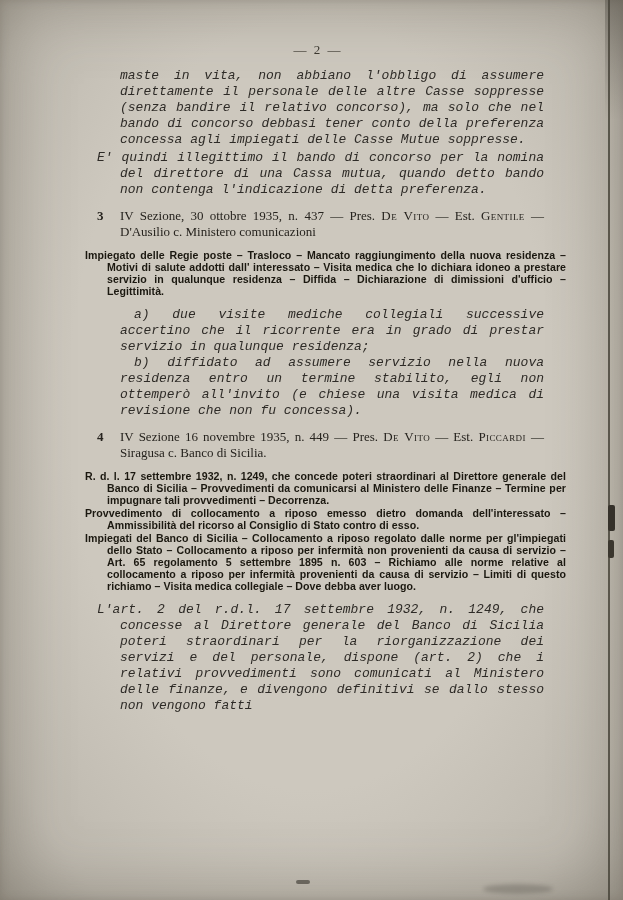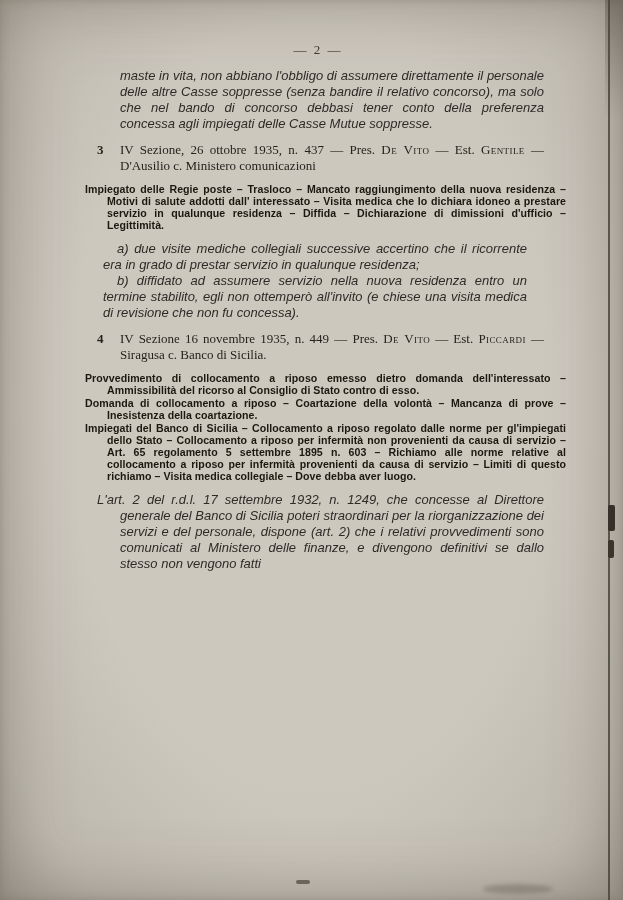--- a/index.html
+++ b/index.html
@@ -7,25 +7,25 @@
     width:623px;height:900px;position:relative;overflow:hidden;
     background:
       radial-gradient(ellipse at 50% 45%, #cdc8be 55%, #beb9af 85%, #aca79d 100%);
     font-family:"Liberation Serif","DejaVu Serif",serif;
   }
   .vignette{position:absolute;inset:0;pointer-events:none;
     box-shadow:inset 0 0 70px rgba(90,85,72,.45), inset 0 0 10px rgba(90,85,72,.25);}
   .content{position:absolute;left:92px;top:36px;width:452px}
   .page-number{font:13px/16px "Liberation Serif",serif;text-align:center;
     margin:6px 0 10px 0;letter-spacing:2px;color:#3a372f}
-  .body{font-style:italic;font-family:Liberation Sans, sans-serif;
+  .body{font-style:italic;font-family:Liberation Mono, monospace;
     font-size:13px;line-height:16px;color:#2e2b27;text-align:justify;margin:0}
   .cont{margin-left:28px;width:424px;margin-bottom:2px}
   .hang{margin-left:28px;width:424px;text-indent:-23px}
-  .sub{margin-left:11px;width:424px;text-indent:14px}
+  .sub{margin-left:28px;width:424px;text-indent:14px}
   .mb8{margin-bottom:8px}.mb10{margin-bottom:10px}
   .entry{display:flex;margin:10px 0 9px 5px}
   .entry .num{font:700 13px/16px "Liberation Serif",serif;width:23px;flex:none;color:#26231e}
   .entry .etext{font:13px/16px "Liberation Serif",serif;text-align:justify;flex:1;color:#26231e}
   .sc{font-variant:small-caps;letter-spacing:.4px}
   .headnote{font:700 10.6px/12px "Liberation Sans","DejaVu Sans",sans-serif;
     color:#1b1810;text-align:justify;margin:0 16px 1px -7px;padding-left:22px;
     text-indent:-22px;width:459px;letter-spacing:.05px}
   .hn-block{margin-bottom:10px}
   
@@ -45,43 +45,44 @@
 </head>
 <body>
 
 <div class="vignette"></div>
 
 <div class="content">
 
   <div class="page-number">— 2 —</div>
 
   <p class="body cont">maste in vita, non abbiano l'obbligo di assumere direttamente il personale delle altre Casse soppresse (senza bandire il relativo concorso), ma solo che nel bando di concorso debbasi tener conto della preferenza concessa agli impiegati delle Casse Mutue soppresse.</p>
+  <p class="body hang mb8">E' quindi illegittimo il bando di concorso per la nomina del direttore di una Cassa mutua, quando detto bando non contenga l'indicazione di detta preferenza.</p>
 
   <div class="entry">
     <span class="num">3</span>
-    <div class="etext"><span>IV Sezione, 26 ottobre 1935, n. 437 — Pres. </span><span class="sc">De Vito</span><span> — Est. </span><span class="sc">Gentile</span><span> — D'Ausilio c. Ministero comunicazioni</span></div>
+    <div class="etext"><span>IV Sezione, 30 ottobre 1935, n. 437 — Pres. </span><span class="sc">De Vito</span><span> — Est. </span><span class="sc">Gentile</span><span> — D'Ausilio c. Ministero comunicazioni</span></div>
   </div>
 
   <div class="hn-block">
     <p class="headnote">Impiegato delle Regie poste – Trasloco – Mancato raggiungimento della nuova residenza – Motivi di salute addotti dall' interessato – Visita medica che lo dichiara idoneo a prestare servizio in qualunque residenza – Diffida – Dichiarazione di dimissioni d'ufficio – Legittimità.</p>
   </div>
 
   <div class="mb10">
     <p class="body sub">a) due visite mediche collegiali successive accertino che il ricorrente era in grado di prestar servizio in qualunque residenza;</p>
     <p class="body sub">b) diffidato ad assumere servizio nella nuova residenza entro un termine stabilito, egli non ottemperò all'invito (e chiese una visita medica di revisione che non fu concessa).</p>
   </div>
 
   <div class="entry">
     <span class="num">4</span>
     <div class="etext"><span>IV Sezione 16 novembre 1935, n. 449 — Pres. </span><span class="sc">De Vito</span><span> — Est. </span><span class="sc">Piccardi</span><span> — Siragusa c. Banco di Sicilia.</span></div>
   </div>
 
   <div class="hn-block">
+    <p class="headnote">R. d. l. 17 settembre 1932, n. 1249, che concede poteri straordinari al Direttore generale del Banco di Sicilia – Provvedimenti da comunicarsi al Ministero delle Finanze – Termine per impugnare tali provvedimenti – Decorrenza.</p>
     <p class="headnote">Provvedimento di collocamento a riposo emesso dietro domanda dell'interessato – Ammissibilità del ricorso al Consiglio di Stato contro di esso.</p>
-    <p class="headnote">Domanda di collocamento a riposo – Coartazione della volontà – Mancanza di prove – Inesistenza della coartazione.</p>
     <p class="headnote">Impiegati del Banco di Sicilia – Collocamento a riposo regolato dalle norme per gl'impiegati dello Stato – Collocamento a riposo per infermità non provenienti da causa di servizio – Art. 65 regolamento 5 settembre 1895 n. 603 – Richiamo alle norme relative al collocamento a riposo per infermità provenienti da causa di servizio – Limiti di questo richiamo – Visita medica collegiale – Dove debba aver luogo.</p>
   </div>
 
   <p class="body hang">L'art. 2 del r.d.l. 17 settembre 1932, n. 1249, che concesse al Direttore generale del Banco di Sicilia poteri straordinari per la riorganizzazione dei servizi e del personale, dispone (art. 2) che i relativi provvedimenti sono comunicati al Ministero delle finanze, e divengono definitivi se dallo stesso non vengono fatti</p>
 
 </div>
 
 <div class="binding-line"></div>
 <div class="corner-shadow"></div>
 <div class="ink-mark-1"></div>

